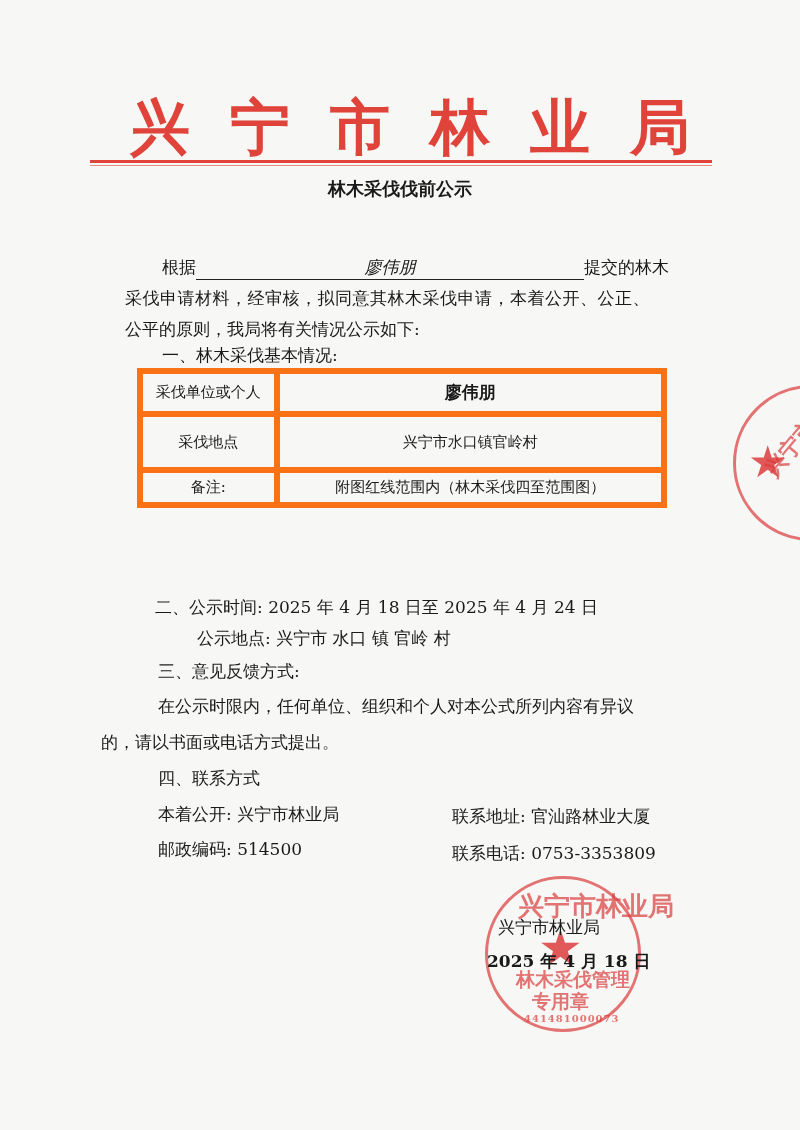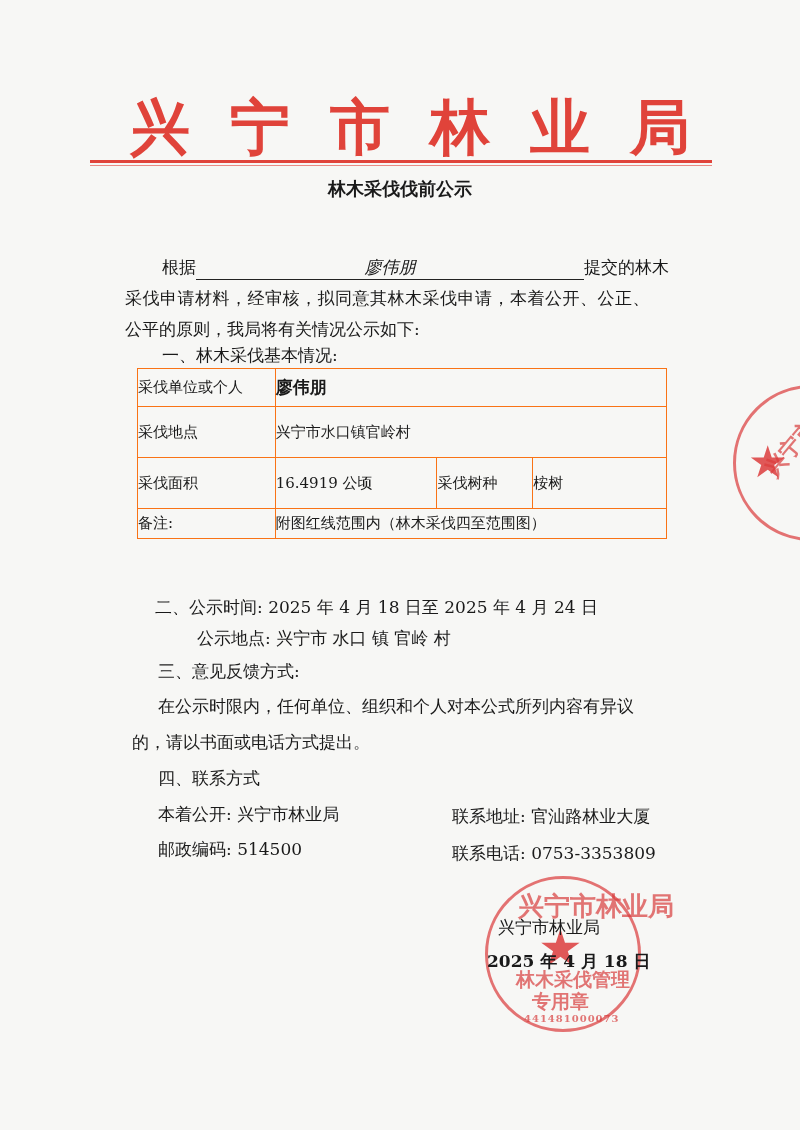--- a/index.html
+++ b/index.html
@@ -19,21 +19,21 @@
   .title { left: 0; width: 800px; top: 177px; text-align: center; font-size: 18px; font-weight: bold; }
   .para { font-size: 17px; }
   .blank {
     display: inline-block; border-bottom: 1px solid #222; text-align: center;
     font-style: italic;
   }
   table.info {
     position: absolute; left: 137px; top: 368px; width: 530px;
     border-collapse: collapse; font-size: 15px;
   }
-  table.info td { border: 1px solid #f97316; text-align: left; padding: 0; }
+  table.info td { border: 6px solid #f97316; text-align: center; padding: 0; }
   .r1 td { height: 37px; }
   .r2 td, .r3 td, .r4 td { height: 50px; }
   .r5 td { height: 29px; }
   .seal {
     position: absolute; border-radius: 50%; border: 3px solid rgba(220,70,70,0.75);
     color: rgba(215,60,60,0.7);
   }
   .seal-text { position: absolute; font-weight: bold; white-space: nowrap; }
   .star { position: absolute; color: rgba(220,60,60,0.85); }
 </style>
@@ -69,39 +69,33 @@
   </colgroup>
   <tbody>
       <tr class="r1">
     <td>采伐单位或个人</td>
     <td colspan="3" style="font-size:17px;font-weight:bold;">廖伟朋</td>
   </tr>
   <tr class="r2">
     <td>采伐地点</td>
     <td colspan="3">兴宁市水口镇官岭村</td>
   </tr>
-  <tr class="r3">
-    <td>采伐面积</td>
-    <td>16.4919 公顷</td>
-    <td>采伐树种</td>
-    <td>桉树</td>
-  </tr>
   <tr class="r5">
     <td>备注:</td>
     <td colspan="3">附图红线范围内（林木采伐四至范围图）</td>
   </tr>
 </tbody>
   </table>
 
 <div class="abs para" style="left:155px;top:596px;">二、公示时间: 2025 年 4 月 18 日至 2025 年 4 月 24 日</div>
 <div class="abs para" style="left:197px;top:627px;">公示地点: 兴宁市 水口 镇 官岭 村</div>
 
 <div class="abs para" style="left:158px;top:660px;">三、意见反馈方式:</div>
 <div class="abs para" style="left:158px;top:695px;">在公示时限内，任何单位、组织和个人对本公式所列内容有异议</div>
-<div class="abs para" style="left:132px;top:731px;text-align:center;">的，请以书面或电话方式提出。</div>
+<div class="abs para" style="left:101px;top:731px;text-align:center;">的，请以书面或电话方式提出。</div>
 
 <div class="abs para" style="left:158px;top:767px;">四、联系方式</div>
 <div class="abs para" style="left:158px;top:803px;">本着公开: 兴宁市林业局</div>
 <div class="abs para" style="left:452px;top:805px;">联系地址: 官汕路林业大厦</div>
 <div class="abs para" style="left:158px;top:838px;">邮政编码: 514500</div>
 <div class="abs para" style="left:452px;top:842px;">联系电话: 0753-3353809</div>
 
 <div class="seal" style="left:485px;top:876px;width:150px;height:150px;">
   <div class="seal-text" style="left:30px;top:10px;font-size:26px;">兴宁市林业局</div>
   <div class="star" style="left:50px;top:40px;font-size:50px;">★</div>

